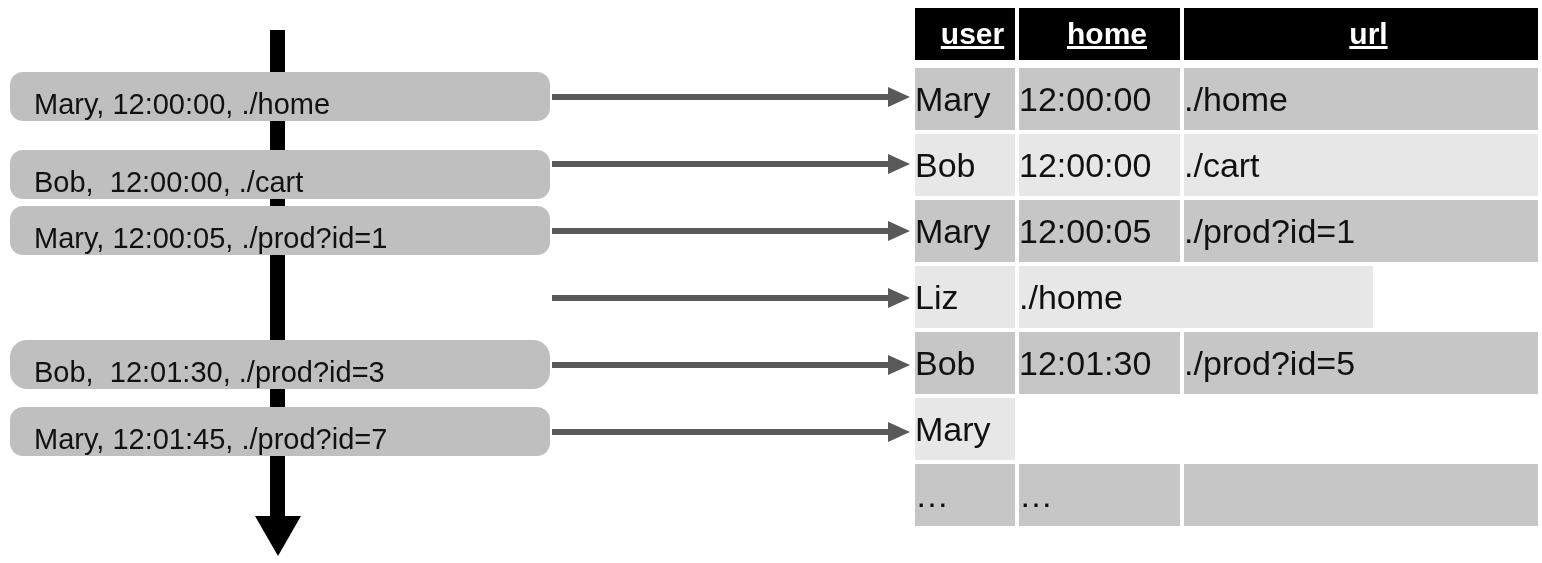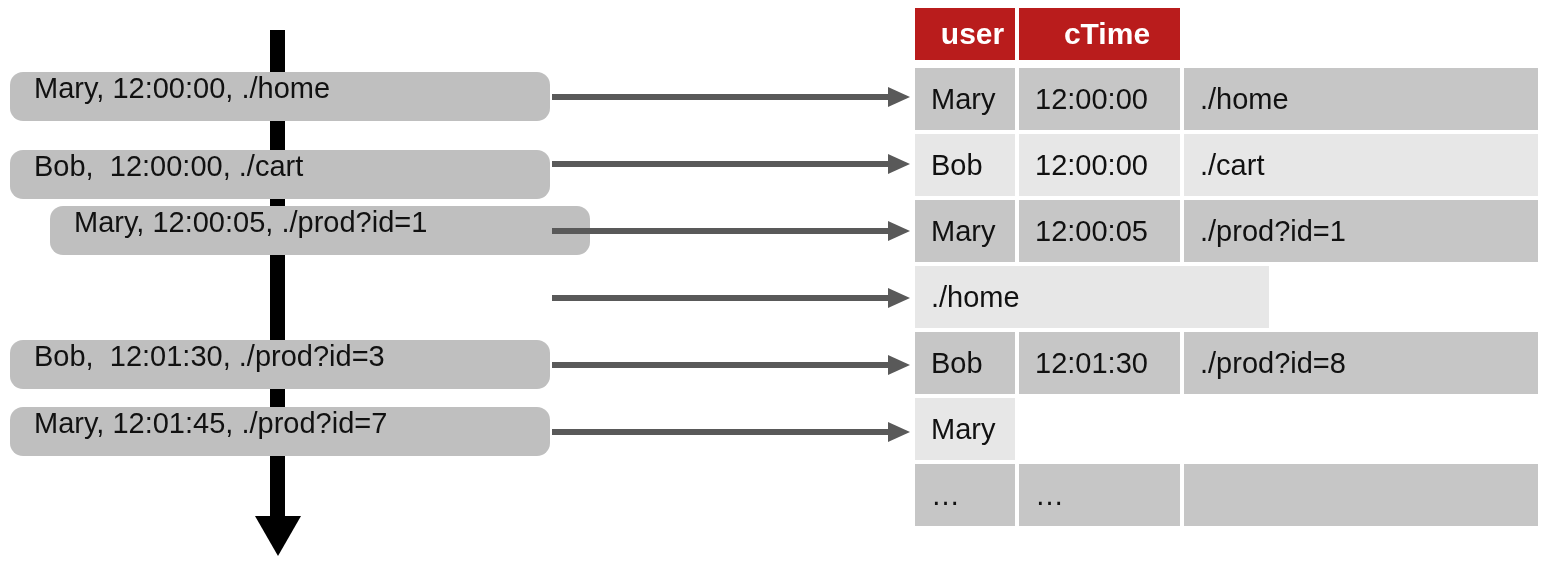--- a/index.html
+++ b/index.html
@@ -28,31 +28,31 @@
     border-top:40px solid #000000;
     z-index:0;
   }
 
   
   .event-box{
     position:absolute;
     left:10px;width:540px;height:49px;
     background:#bfbfbf;
     border-radius:13px;
-    display:flex;align-items:flex-start;
+    display:flex;align-items:flex-end;
     box-sizing:border-box;
     padding-left:24px;
     z-index:1;
   }
   .event-box span{
     font-size:29px;color:#111111;
     white-space:pre;
   }
-  .event-0{top:72px;}  .event-1{top:139px;margin-top:11px;} .event-2{top:206px;margin-left:40px;}
-  .event-3{top:273px;} .event-4{top:340px;} .event-5{top:407px;}
+  .event-0{top:72px;}  .event-1{top:139px;margin-top:11px;} .event-2{top:206px;}
+  .event-3{top:273px;} .event-4{top:340px;border-radius:17px;} .event-5{top:407px;}
 
   
   .map-arrow{position:absolute;left:552px;width:358px;height:20px;z-index:1;}
   .map-arrow .shaft{
     position:absolute;left:0;top:7px;
     width:336px;height:6px;background:#595959;
   }
   .map-arrow .head{
     position:absolute;right:0;top:0;
     width:0;height:0;
@@ -69,28 +69,27 @@
     display:flex;flex-direction:column;
     z-index:1;
   }
   .t-row{display:flex;flex-direction:row;}
   .t-row + .t-row{margin-top:4px;}
   .t-header{margin-bottom:4px;}
   .t-cell{
     box-sizing:border-box;
     display:flex;align-items:center;
     height:62px;
-    font-size:29px;color:#111111;
-    padding-left:16px;
+    font-size:34px;color:#111111;
   }
   .t-header .t-cell{
     height:52px;
-    background:#b91c1c;color:#ffffff;
+    background:#000000;color:#ffffff;
     font-weight:bold;font-size:30px;
-    justify-content:center;padding-left:15px;
+    justify-content:center;padding-left:15px;text-decoration:underline;
   }
   .col-user{width:100px;margin-right:4px;}
   .col-ctime{width:161px;margin-right:4px;}
   .col-url{width:354px;}
   .row-dark  .t-cell{background:#c6c6c6;}
   .row-light .t-cell{background:#e7e7e7;}
 </style>
 </head>
 <body>
 
@@ -136,45 +135,47 @@
       <div class="head"></div>
     </div>
   <div class="map-arrow arrow-5">
       <div class="shaft"></div>
       <div class="head"></div>
     </div>
 
   <div class="log-table">
     <div class="t-row t-header">
       <div class="t-cell col-user">user</div>
-      <div class="t-cell col-ctime">cTime</div>
+      <div class="t-cell col-ctime">home</div>
+      <div class="t-cell col-url">url</div>
     </div>
 
     <div class="t-row row-dark">
       <div class="t-cell col-user">Mary</div>
       <div class="t-cell col-ctime">12:00:00</div>
       <div class="t-cell col-url">./home</div>
     </div>
     <div class="t-row row-light">
       <div class="t-cell col-user">Bob</div>
       <div class="t-cell col-ctime">12:00:00</div>
       <div class="t-cell col-url">./cart</div>
     </div>
     <div class="t-row row-dark">
       <div class="t-cell col-user">Mary</div>
       <div class="t-cell col-ctime">12:00:05</div>
       <div class="t-cell col-url">./prod?id=1</div>
     </div>
     <div class="t-row row-light">
+      <div class="t-cell col-user">Liz</div>
       <div class="t-cell col-url">./home</div>
     </div>
     <div class="t-row row-dark">
       <div class="t-cell col-user">Bob</div>
       <div class="t-cell col-ctime">12:01:30</div>
-      <div class="t-cell col-url">./prod?id=8</div>
+      <div class="t-cell col-url">./prod?id=5</div>
     </div>
     <div class="t-row row-light">
       <div class="t-cell col-user">Mary</div>
     </div>
     <div class="t-row row-dark">
       <div class="t-cell col-user">…</div>
       <div class="t-cell col-ctime">…</div>
       <div class="t-cell col-url"></div>
     </div>
   </div>

